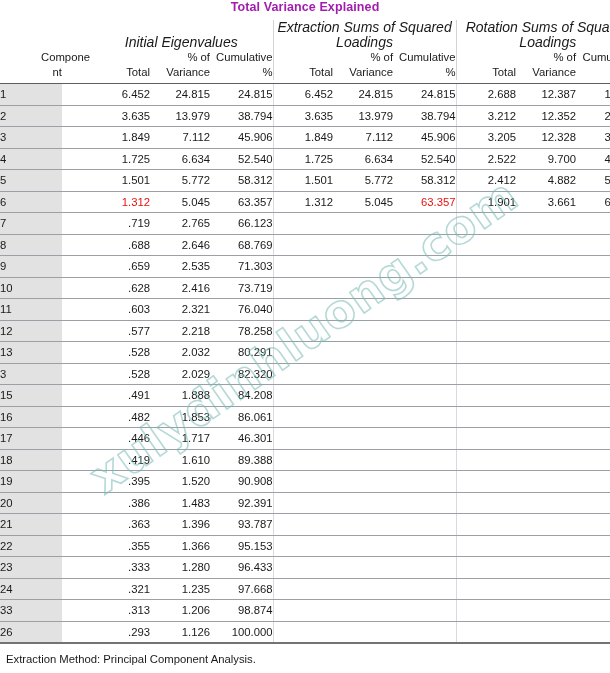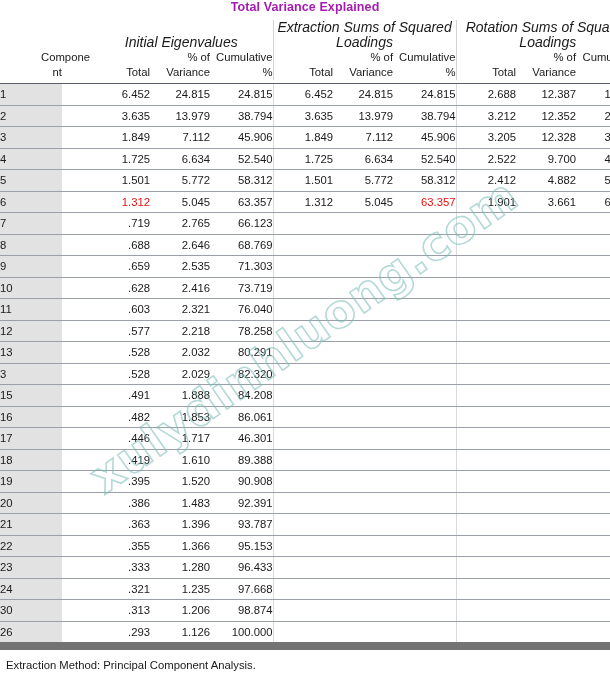--- a/index.html
+++ b/index.html
@@ -122,21 +122,21 @@
   .drow td.cell-num {
     text-align: right;
     padding-right: 10px;
     color: #1a1a1a;
     white-space: nowrap;
   }
   .drow td.vsep { border-left: 1px solid #d7dade; }
   .drow td.hl { color: #e8110e; }
 
   .drow:last-child td {
-    border-bottom: 8px solid #737373;
+    border-bottom: 2px solid #737373;
   }
 
   
   #footnote {
     font-size: 11.3px;
     color: #1a1a1a;
     padding: 9px 0 16px 6px;
     position: relative;
     z-index: 2;
   }
@@ -517,21 +517,21 @@
         <td class="cell-num">1.235</td>
         <td class="cell-num">97.668</td>
         <td class="cell-num vsep"></td>
         <td class="cell-num"></td>
         <td class="cell-num"></td>
         <td class="cell-num vsep"></td>
         <td class="cell-num"></td>
         <td class="cell-num"></td>
       </tr>
       <tr class="drow">
-        <td class="cell-comp">30</td>
+        <td class="cell-comp">33</td>
         <td class="cell-gap"></td>
         <td class="cell-num">.313</td>
         <td class="cell-num">1.206</td>
         <td class="cell-num">98.874</td>
         <td class="cell-num vsep"></td>
         <td class="cell-num"></td>
         <td class="cell-num"></td>
         <td class="cell-num vsep"></td>
         <td class="cell-num"></td>
         <td class="cell-num"></td>

